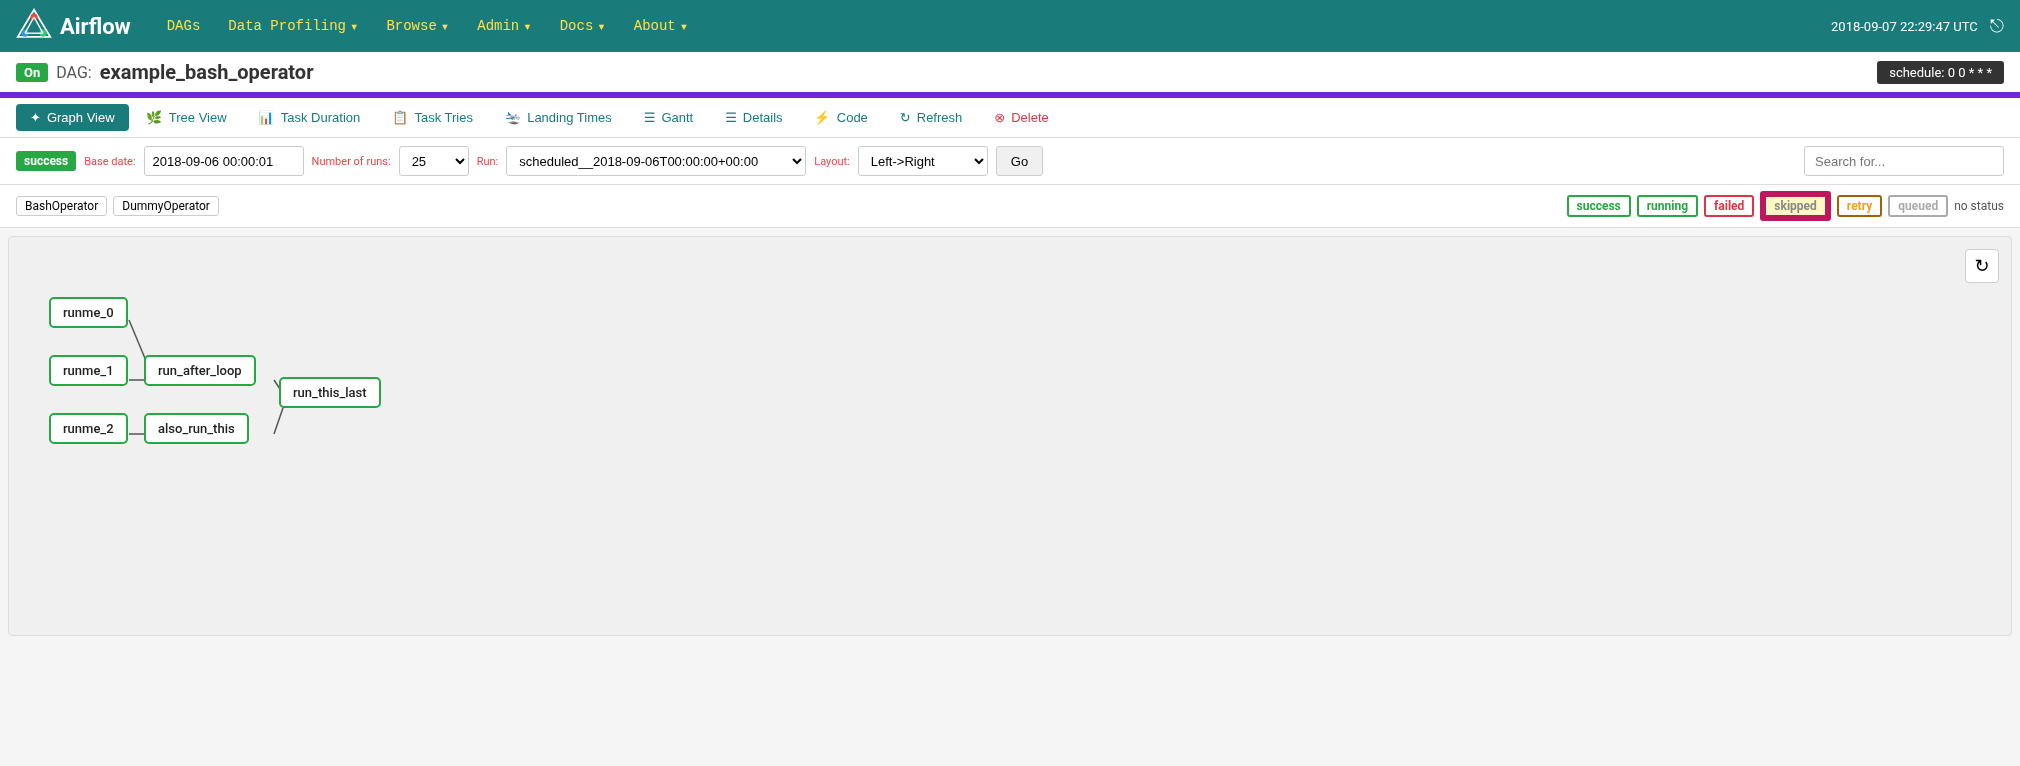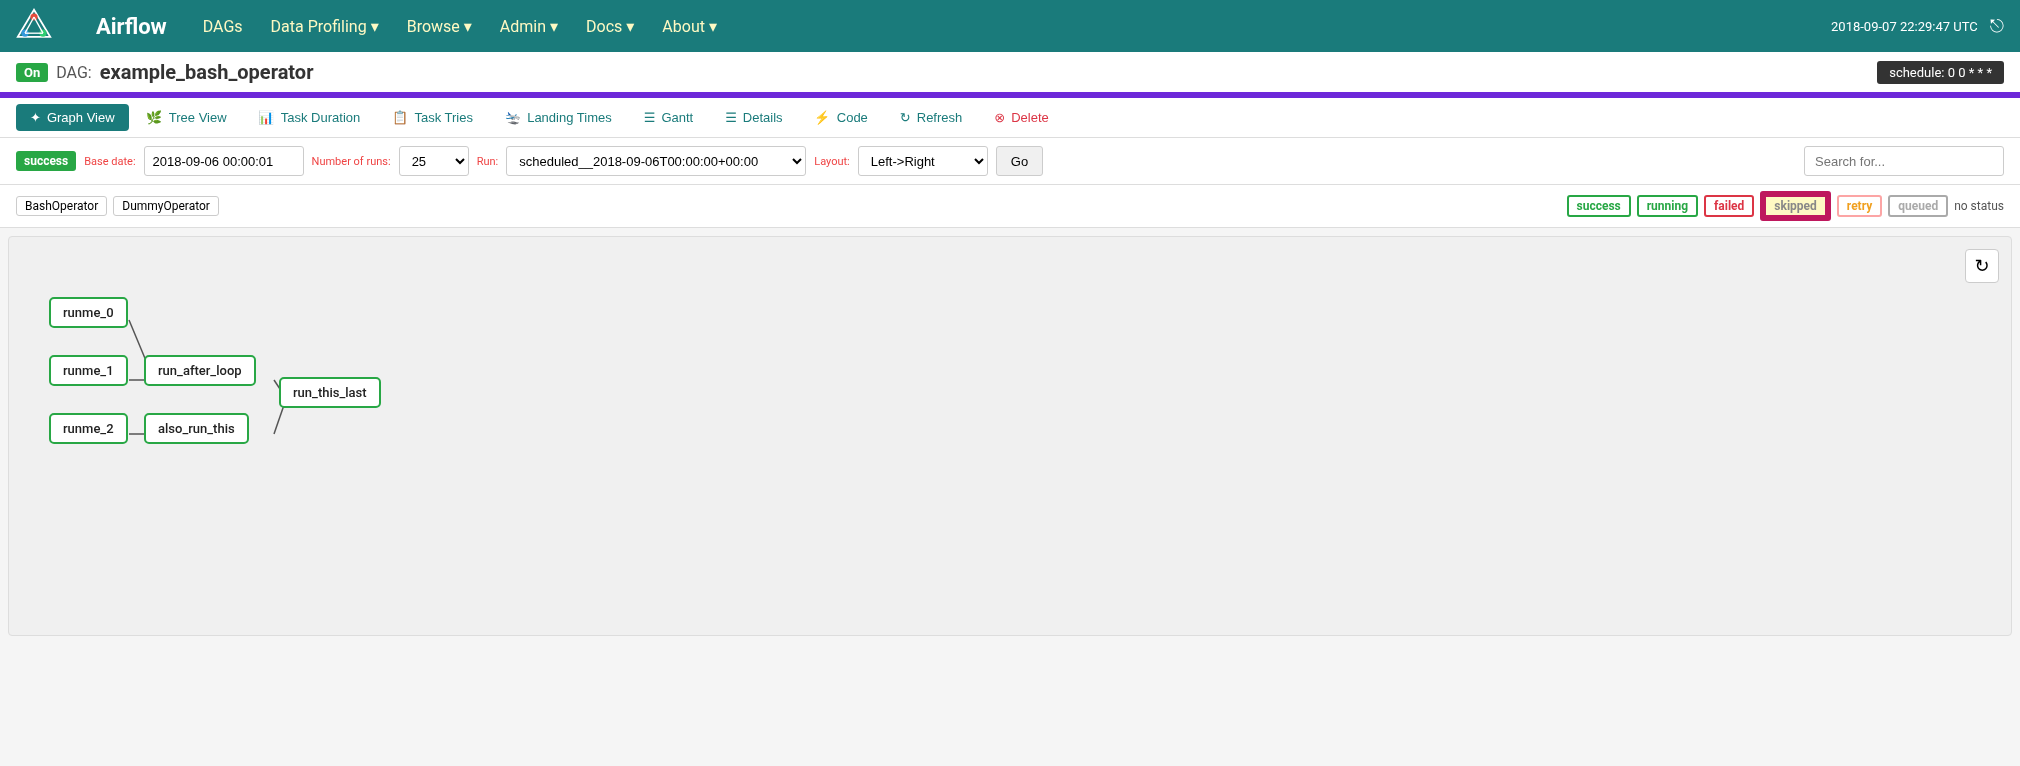--- a/index.html
+++ b/index.html
@@ -22,37 +22,37 @@
     }
     .navbar-logo {
       width: 36px;
       height: 36px;
       margin-right: 8px;
     }
     .navbar-brand-text {
       color: white;
       font-size: 22px;
       font-weight: bold;
-      margin-left: 36px;
     }
     .navbar-nav {
       display: flex;
       align-items: center;
       gap: 4px;
       flex: 1;
     }
     .nav-item {
-      color: #fef9c3;
+      color: #fde047;
       padding: 6px 12px;
       cursor: pointer;
-      font-size: 16px;
+      font-size: 14px;
       border-radius: 4px;
       display: flex;
       align-items: center;
       gap: 4px;
+      font-family: Liberation Mono, monospace;
     }
     .nav-right {
       display: flex;
       align-items: center;
       gap: 12px;
       color: white;
       font-size: 13px;
     }
     .nav-datetime { color: white; font-size: 13px; }
 
@@ -198,21 +198,21 @@
     .status-pill {
       border-radius: 3px;
       padding: 2px 8px;
       font-size: 12px;
       font-weight: bold;
     }
     .status-success { border: 2px solid #28a745; color: #28a745; background: white; }
     .status-running { border: 2px solid #28a745; color: #28a745; background: white; }
     .status-failed { border: 2px solid #dc3545; color: #dc3545; background: white; }
     .status-skipped { border: 6px solid #be185d; color: #888; background: #fef9c3; }
-    .status-retry { border: 2px solid #fca5a5; color: #f0a020; background: white; }
+    .status-retry { border: 2px solid #a16207; color: #f0a020; background: white; }
     .status-queued { border: 2px solid #aaa; color: #aaa; background: white; }
     .status-nostatus { color: #555; font-size: 12px; }
 
     
     .graph-area {
       background: #f0f0f0;
       flex: 1;
       position: relative;
       min-height: 400px;
       border: 1px solid #ddd;

